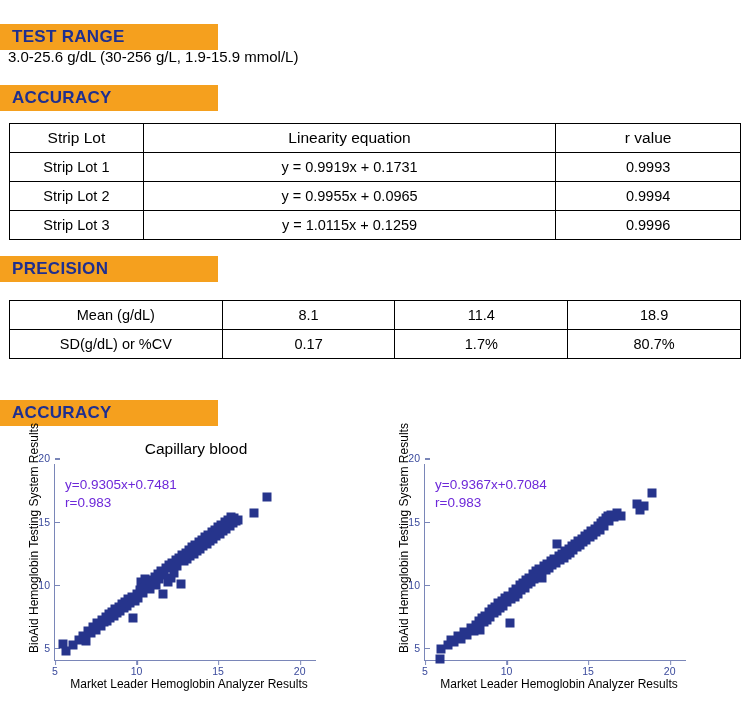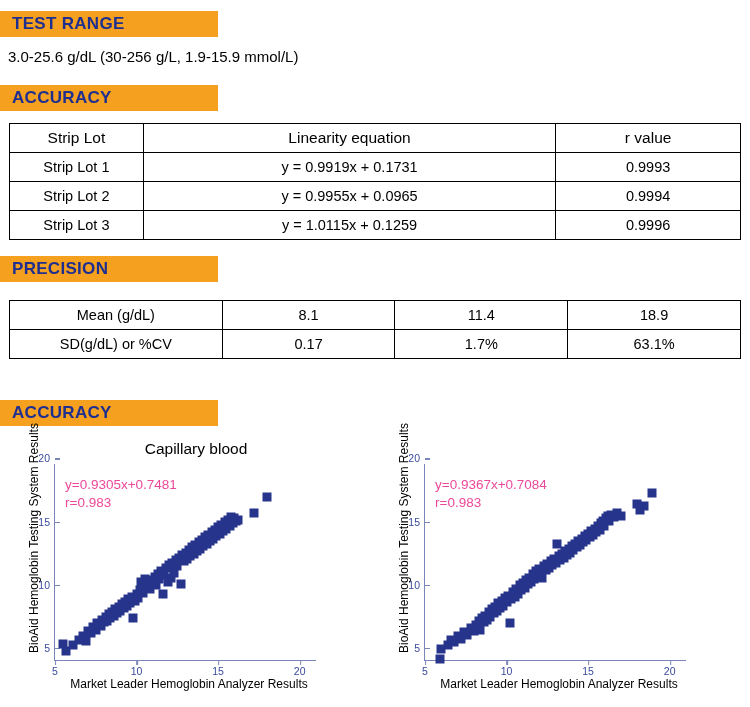--- a/index.html
+++ b/index.html
@@ -102,21 +102,21 @@
     border-left: 1.2px solid #7a86b8;
     border-bottom: 1.2px solid #7a86b8;
     box-sizing: border-box;
   }
   .eq-anno {
     position: absolute;
     left: 10px;
     top: 12px;
     font-size: 13.5px;
     line-height: 1.35;
-    color: #ec4899;
+    color: #6d28d9;
     white-space: pre;
   }
   .ytick {
     position: absolute;
     right: 100%;
     transform: translateY(-50%);
     font-size: 10.5px;
     color: #3a4a9c;
     padding-right: 5px;
     white-space: nowrap;
@@ -152,21 +152,21 @@
     position: absolute;
     width: 9px;
     height: 9px;
     background: #26348C;
     transform: translate(-50%, 50%);
   }
 </style>
 </head>
 <body>
 
-<div class="section-bar" style="top:11px;">TEST RANGE</div>
+<div class="section-bar" style="top:24px;">TEST RANGE</div>
 <div class="body-text" style="top:48px;">3.0-25.6 g/dL (30-256 g/L, 1.9-15.9 mmol/L)</div>
 
 <div class="section-bar" style="top:85px;">ACCURACY</div>
 
 <table class="data-table" id="linearity-table" style="left:9px; top:123px; width:732px;">
   <colgroup>
       <col style="width:134px">
       <col style="width:413px">
       <col style="width:185px">
     </colgroup>
@@ -207,21 +207,21 @@
     <tr>
       <td>Mean (g/dL)</td>
       <td>8.1</td>
       <td>11.4</td>
       <td>18.9</td>
     </tr>
     <tr>
       <td>SD(g/dL) or %CV</td>
       <td>0.17</td>
       <td>1.7%</td>
-      <td>63.1%</td>
+      <td>80.7%</td>
     </tr>
   </tbody>
 </table>
 
 <div class="section-bar" style="top:400px;">ACCURACY</div>
 
 <div class="chart" id="chart-0" style="left:6px; top:436px;">
   <div class="chart-title">Capillary blood</div>
   <div class="ylabel">BioAid Hemoglobin Testing System Results</div>
   <div class="xlabel">Market Leader Hemoglobin Analyzer Results</div>

